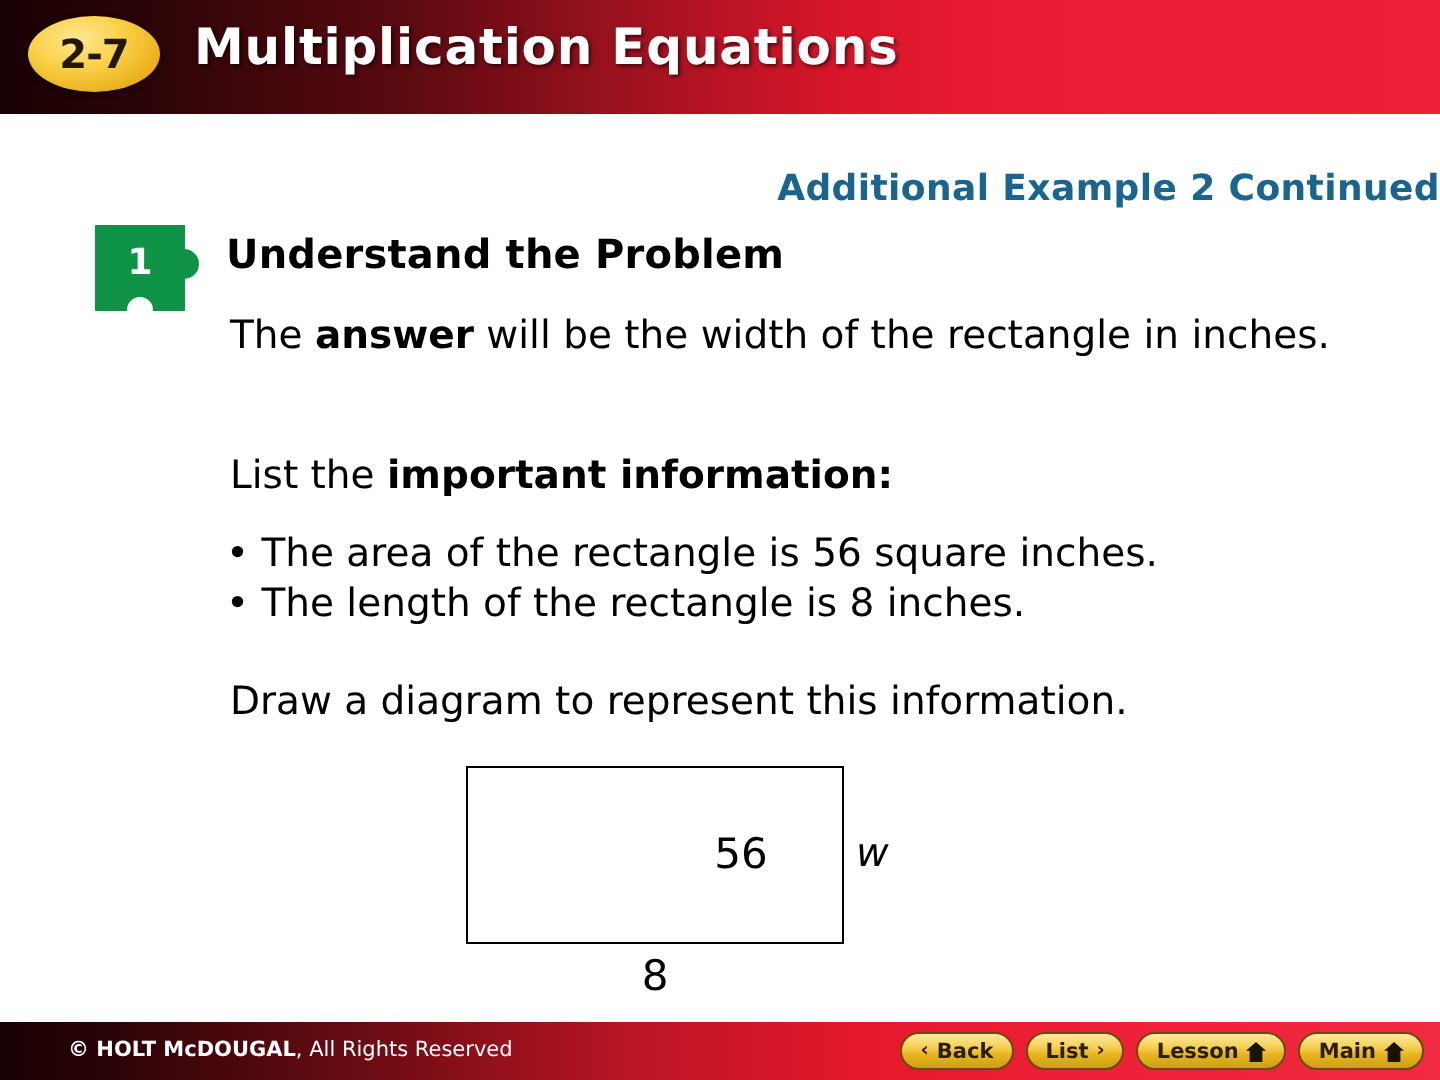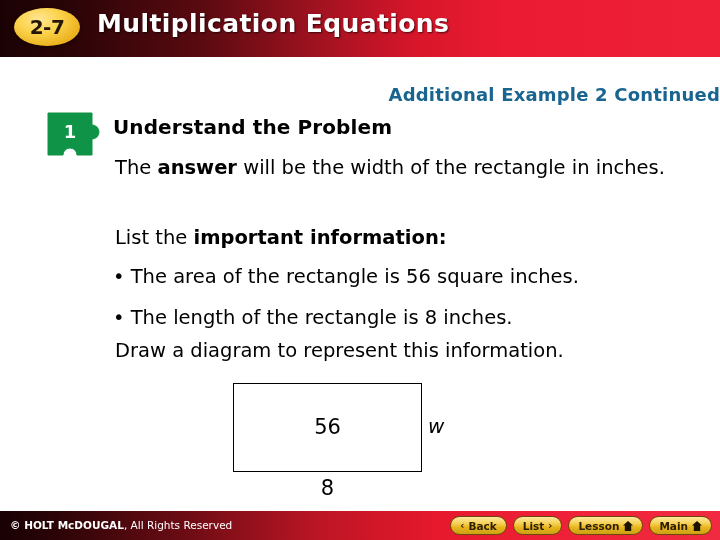--- a/index.html
+++ b/index.html
@@ -115,40 +115,41 @@
     font-family: "DejaVu Sans", sans-serif;
     font-size: 19.5px;
     color: #000000;
     line-height: 26px;
   }
   .para b { font-weight: bold; }
 
   .p-answer   { left: 115px; top: 98px;  width: 580px; }
   .p-list     { left: 115px; top: 168px; }
   .p-b1       { left: 113px; top: 207px; }
-  .p-b2       { left: 113px; top: 248px; }
+  .p-b2       { left: 113px; top: 232px; }
   .p-draw     { left: 115px; top: 281px; }
 
   
   .rect {
     position: absolute;
     left: 233px; top: 326px;
     width: 189px; height: 89px;
     border: 1.6px solid #000000;
     box-sizing: border-box;
     background: #ffffff;
   }
   .rect-area {
     position: absolute;
     left: 233px; top: 358px;
     width: 189px;
     text-align: center;
     font-family: "DejaVu Sans", sans-serif;
     font-size: 21px;
     color: #000000;
+    padding-left: 43px;
   }
   .rect-w {
     position: absolute;
     left: 428px; top: 357px;
     font-family: "DejaVu Sans", sans-serif;
     font-style: italic;
     font-size: 20px;
     color: #000000;
   }
   .rect-len {
@@ -177,21 +178,21 @@
     overflow: hidden;
   }
   .footer-copy {
     position: absolute;
     left: 10px; top: 8px;
     font-family: "DejaVu Sans", sans-serif;
     font-size: 10.5px;
     color: #ffffff;
     white-space: nowrap;
   }
-  .footer-copy b { font-weight: bold; }
+  .footer-copy b { font-weight: bold; margin-left: 24px; }
   .footer-nav {
     position: absolute;
     right: 8px; top: 4px;
     height: 21px;
     display: flex;
     gap: 6px;
     align-items: center;
   }
   .navbtn {
     height: 19px;

